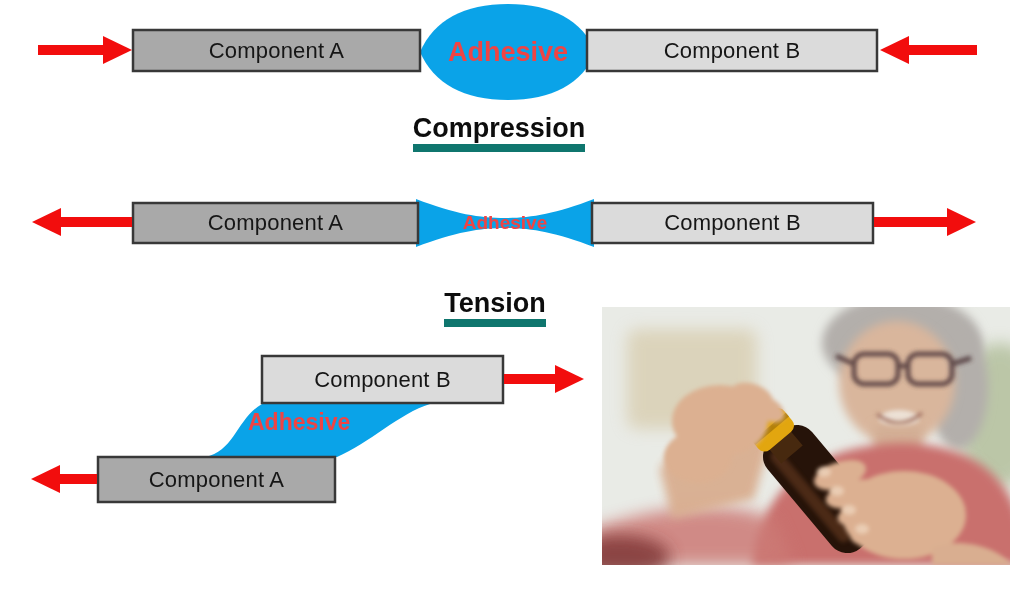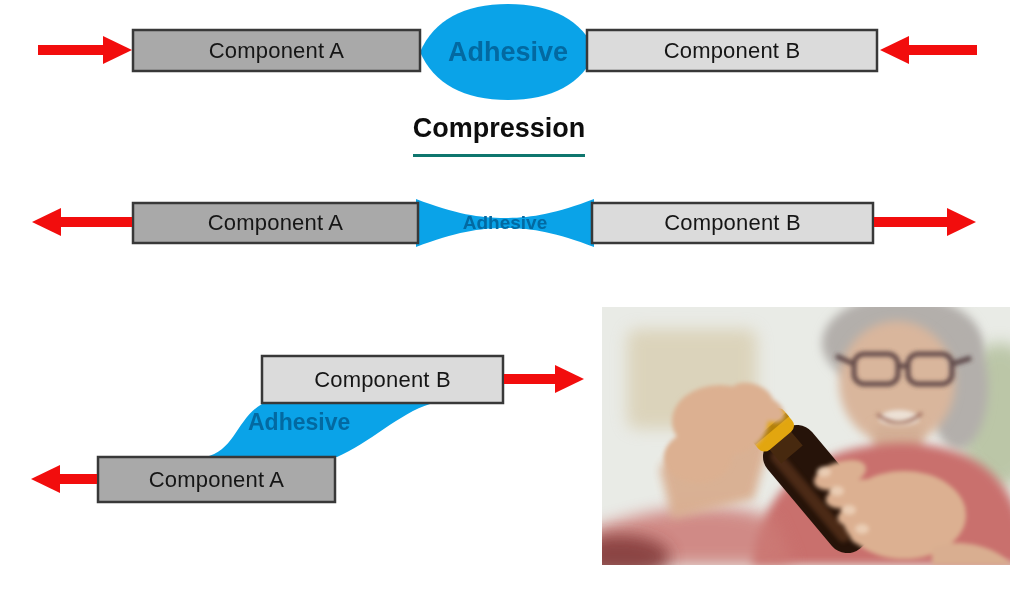--- a/index.html
+++ b/index.html
@@ -7,29 +7,29 @@
     position:relative;width:1024px;height:594px;background:#ffffff;overflow:hidden;
     font-family:"Liberation Sans", sans-serif;
   }
   #shapes{position:absolute;left:0;top:0;}
   .box-label{
     position:absolute;display:flex;align-items:center;justify-content:center;
     font-size:22px;color:#161616;letter-spacing:0.2px;
   }
   .adhesive-label{
     position:absolute;display:flex;align-items:center;justify-content:center;
-    color:#0369a1;font-weight:bold;
+    color:#ef4444;font-weight:bold;
   }
   .adh-compression{left:424px;top:31px;width:168px;height:42px;font-size:27px;}
   .adh-tension{left:420px;top:207px;width:170px;height:31px;font-size:19px;}
   .adh-shear{left:240px;top:407px;width:126px;height:30px;font-size:23px;justify-content:flex-start;padding-left:8px;}
   .section-title{
     position:absolute;text-align:center;font-size:27px;font-weight:bold;color:#0d0d0d;
   }
-  .section-title span{display:inline-block;border-bottom:3px solid #0f766e;padding-bottom:12px;line-height:1.05;}
+  .section-title span{display:inline-block;border-bottom:8px solid #0f766e;padding-bottom:2px;line-height:1.05;}
   .title-compression{left:384px;top:113px;width:230px;}
   .title-tension{left:395px;top:288px;width:200px;}
   .title-shear{left:392px;top:558px;width:200px;}
   #photo{
     position:absolute;left:602px;top:307px;width:408px;height:258px;
   }
 </style>
 </head>
 <body>
 
@@ -83,20 +83,23 @@
   <div class="box-label" style="left:133px;top:30px;width:287px;height:41px;">Component A</div>
   <div class="adhesive-label adh-compression">Adhesive</div>
   <div class="box-label" style="left:587px;top:30px;width:290px;height:41px;">Component B</div>
   <div class="section-title title-compression">
     <span>Compression</span>
   </div>
 
   <div class="box-label" style="left:133px;top:203px;width:285px;height:40px;">Component A</div>
   <div class="adhesive-label adh-tension">Adhesive</div>
   <div class="box-label" style="left:592px;top:203px;width:281px;height:40px;">Component B</div>
+  <div class="section-title title-tension">
+    <span>Tension</span>
+  </div>
 
   <div class="box-label" style="left:262px;top:356px;width:241px;height:47px;">Component B</div>
   <div class="adhesive-label adh-shear">Adhesive</div>
   <div class="box-label" style="left:98px;top:457px;width:237px;height:45px;">Component A</div>
 
   <div id="photo" role="img" aria-label="Elderly woman with glasses and gray hair struggling to twist open a small dark bottle with a gold cap">
     <svg width="408" height="258" viewBox="0 0 408 258">
       <defs>
         <filter id="b8" x="-40%" y="-40%" width="180%" height="180%">
             <feGaussianBlur stdDeviation="8"></feGaussianBlur>

